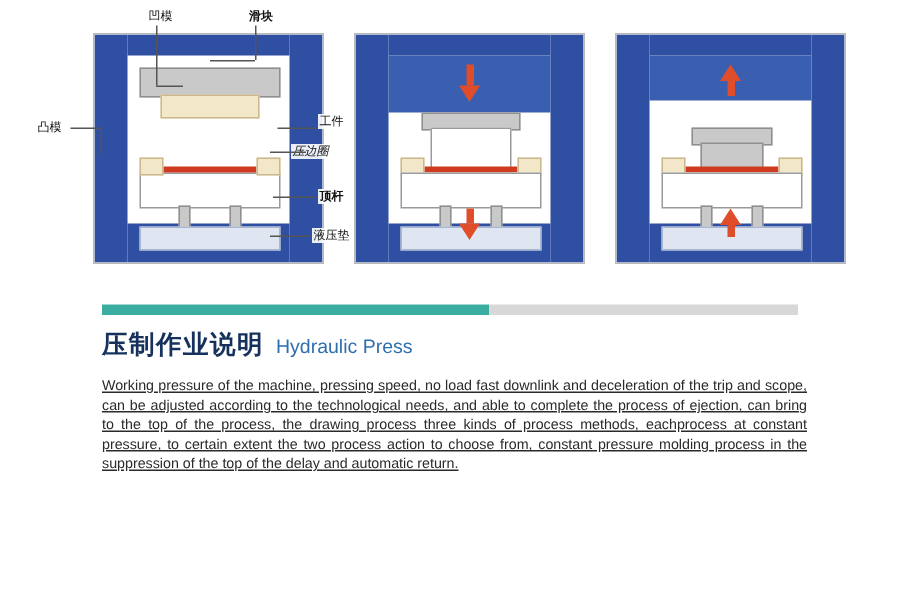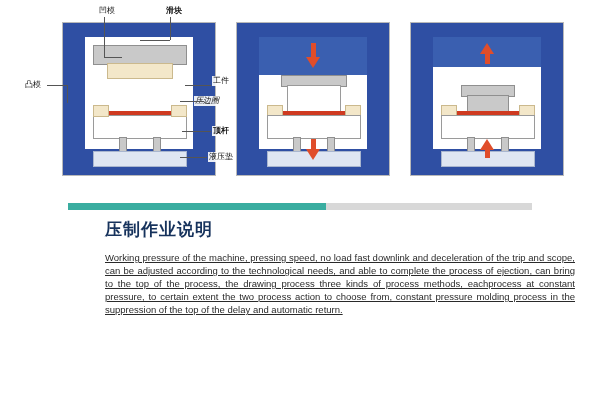--- a/index.html
+++ b/index.html
@@ -155,21 +155,20 @@
     width: 206px; height: 7px;
     background: #d8d8d8;
   }
 
   
   .content {
     position: absolute;
     left: 68px;
     top: 218px;
     width: 470px;
-    margin-left: 37px;
   }
   .title-row {
     display: flex;
     align-items: baseline;
     gap: 8px;
     margin-bottom: 10px;
   }
   .title-cn {
     font-size: 17px;
     font-weight: bold;
@@ -307,17 +306,18 @@
   </div>
 
   <div class="divider">
     <div class="seg-a"></div>
     <div class="seg-b"></div>
   </div>
 
   <div class="content">
     <div class="title-row">
       <span class="title-cn">压制作业说明</span>
+      <span class="title-en">Hydraulic Press</span>
     </div>
     <p class="para-en">Working pressure of the machine, pressing speed, no load fast downlink and deceleration of the trip and scope, can be adjusted according to the technological needs, and able to complete the process of ejection, can bring to the top of the process, the drawing process three kinds of process methods, eachprocess at constant pressure, to certain extent the two process action to choose from, constant pressure molding process in the suppression of the top of the delay and automatic return.</p>
   </div>
 
 </div>
 
 </body></html>

